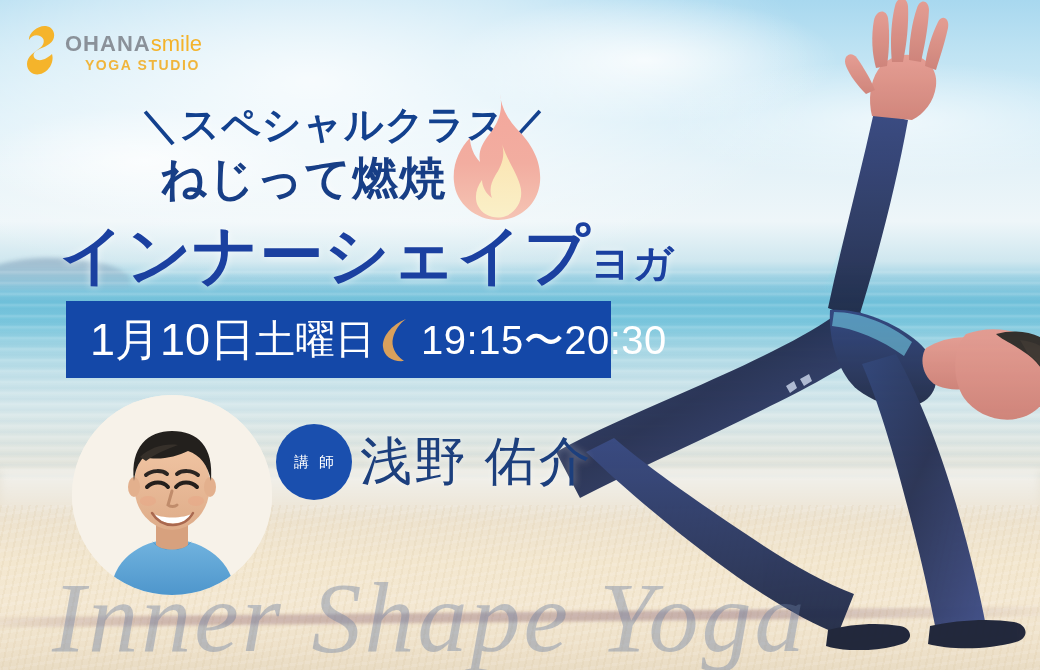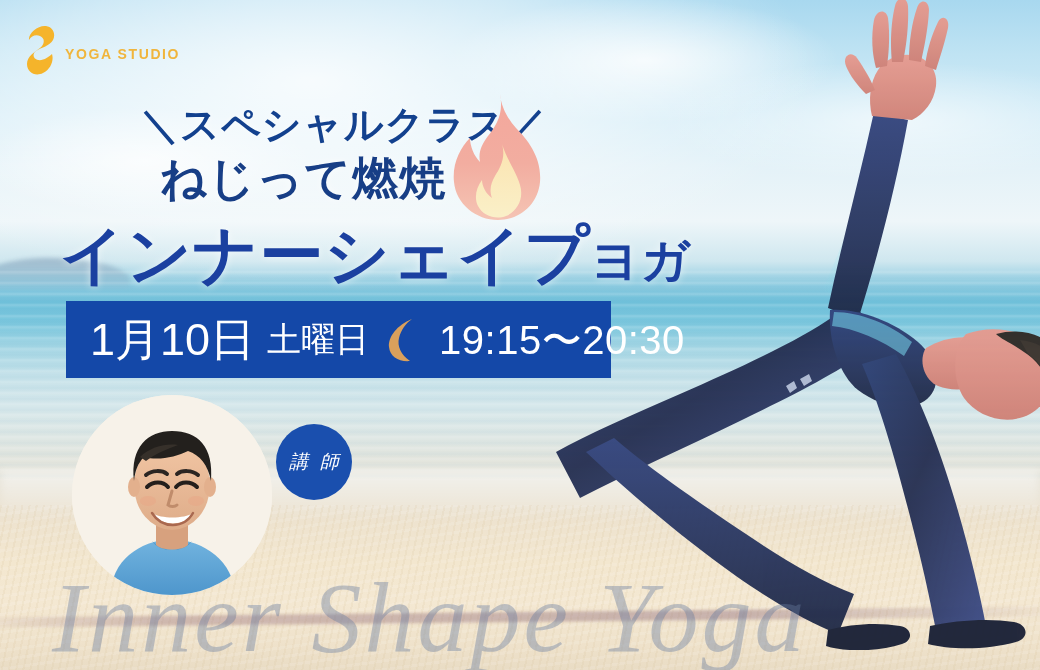--- a/index.html
+++ b/index.html
@@ -193,44 +193,44 @@
 
   .headline-main {
     position: absolute;
     left: 60px; top: 212px;
     white-space: nowrap;
     color: #1b40a0;
     font-weight: 700;
     text-shadow: 0 0 9px rgba(255,255,255,0.65);
   }
   .headline-main .big { font-size: 64px; letter-spacing: 1px; }
-  .headline-main .small { font-size: 48px; letter-spacing: 1px; }
+  .headline-main .small { font-size: 40px; letter-spacing: 1px; }
 
   
   .date-banner {
     position: absolute;
     left: 66px; top: 301px;
     width: 545px; height: 77px;
     background: #1448a8;
     display: flex;
     align-items: center;
     padding-left: 24px;
-    gap: 12px;
+    gap: 0px;
     white-space: nowrap;
   }
   .date-main {
     color: #ffffff;
     font-size: 45px;
     font-weight: 400;
     letter-spacing: 0px;
     line-height: 1;
   }
   .date-dow {
     color: #ffffff;
-    font-size: 34px;
+    font-size: 40px;
     font-weight: 400;
     letter-spacing: 0px;
     line-height: 1;
     padding-bottom: 2px;
   }
   .moon-icon {
     width: 34px; height: 46px;
     margin: 0 8px 0 4px;
     flex: none;
   }
@@ -259,24 +259,23 @@
     left: 276px; top: 424px;
     width: 76px; height: 76px;
     border-radius: 50%;
     background: #1a4fae;
     display: flex;
     align-items: center;
     justify-content: center;
   }
   .teacher-badge span {
     color: #ffffff;
-    font-size: 19px;
+    font-size: 15px;
     letter-spacing: 3px;
     padding-left: 3px;
-    font-style: italic;
   }
   .teacher-name {
     position: absolute;
     left: 360px; top: 427px;
     font-size: 52px;
     color: #1c3f7d;
     letter-spacing: 2px;
     white-space: nowrap;
     text-shadow: 0 0 8px rgba(255,255,255,0.45);
   }
@@ -387,20 +386,23 @@
   <div class="logo">
     <div class="logo-mark">
       <svg viewBox="0 0 30 52" xmlns="http://www.w3.org/2000/svg">
         <path d="M20 2 C 27 3, 30 10, 27 16 C 24 22, 14 24, 10 27 C 6 30, 7 35, 12 36
                  C 17 37, 23 33, 26 30 C 28 36, 25 45, 17 49 C 9 53, 1 48, 1 40
                  C 1 32, 9 28, 14 24 C 19 20, 19 14, 14 12 C 10 10, 5 12, 3 16
                  C 2 9, 12 1, 20 2 Z" fill="#f5b42b"></path>
       </svg>
     </div>
     <div class="logo-text">
+      <div class="logo-main">
+        <span class="logo-ohana">OHANA</span><span class="logo-smile">smile</span>
+      </div>
       <div class="logo-sub">YOGA STUDIO</div>
     </div>
   </div>
 
   <div class="kicker">＼スペシャルクラス／</div>
   <div class="headline2">ねじって燃焼！</div>
 
   <div class="flame">
     <svg viewBox="0 0 96 130" xmlns="http://www.w3.org/2000/svg">
       <defs>
@@ -482,16 +484,17 @@
 
       <ellipse cx="76" cy="106" rx="8" ry="5" fill="#e8a386" opacity=".45"></ellipse>
       <ellipse cx="124" cy="106" rx="8" ry="5" fill="#e8a386" opacity=".45"></ellipse>
     </svg>
   </div>
 
   <div class="teacher-badge">
     <span>講 師</span>
   </div>
 
+  <div class="teacher-name">浅野 佑介</div>
 
   <div class="watermark">Inner Shape Yoga</div>
 
 </div>
 
 </body></html>

